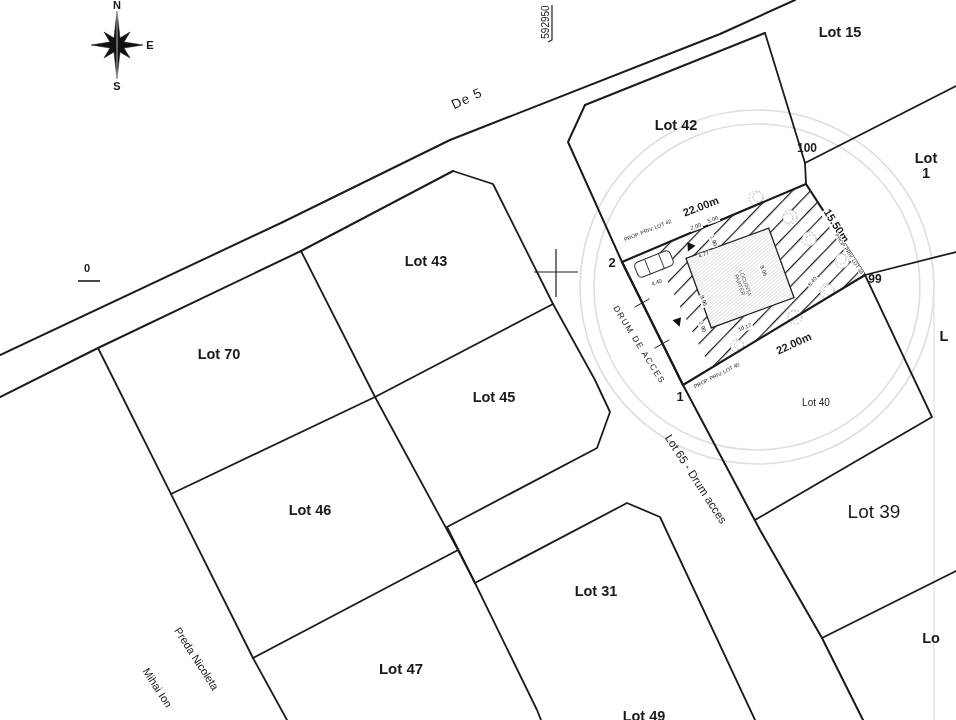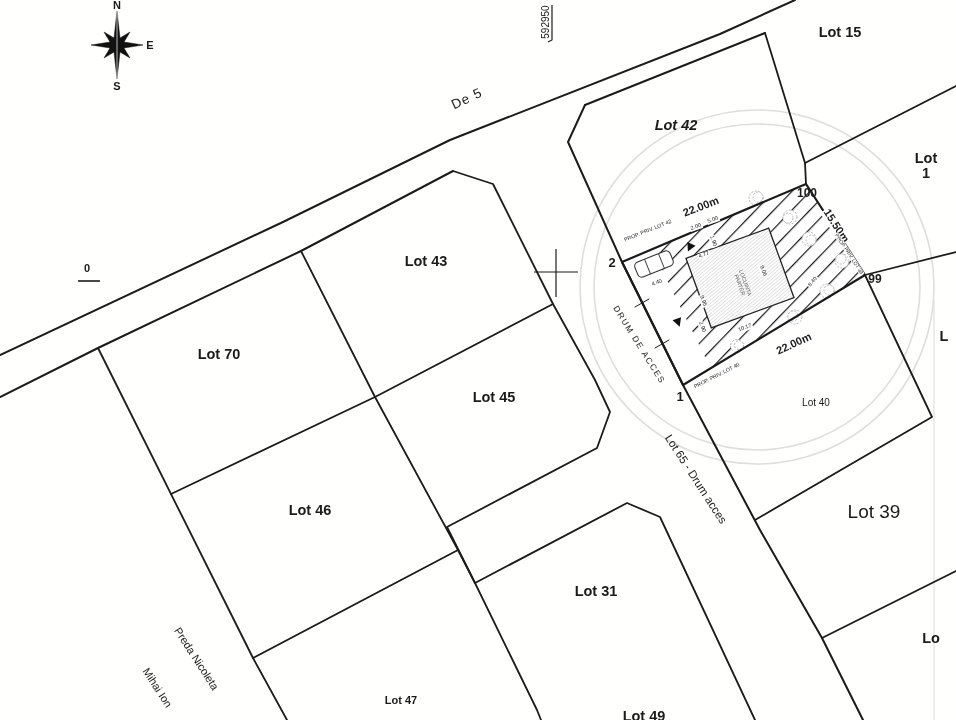--- a/index.html
+++ b/index.html
@@ -137,41 +137,41 @@
     </g>
   </svg>
 
   <div class="compass-letter" style="left:117px;top:5px;">N</div>
   <div class="compass-letter" style="left:150px;top:45px;">E</div>
   <div class="compass-letter" style="left:117px;top:86px;">S</div>
 
   <div id="labels">
       <div class="label" style="left: 840px; top: 33px; font-size: 14.5px; font-weight: 700; transform: translate(-50%, -50%); text-align: right;">Lot 15</div>
       <div class="label" style="left: 926px; top: 166px; font-size: 14.5px; font-weight: 700; transform: translate(-50%, -50%);">Lot 1</div>
-      <div class="label" style="left: 676px; top: 126px; font-size: 14.5px; font-weight: 700; transform: translate(-50%, -50%); font-style: italic;">Lot 42</div>
+      <div class="label" style="left: 676px; top: 126px; font-size: 14.5px; font-weight: 700; transform: translate(-50%, -50%);">Lot 42</div>
       <div class="label" style="left: 426px; top: 262px; font-size: 14.5px; font-weight: 700; transform: translate(-50%, -50%);">Lot 43</div>
       <div class="label" style="left: 219px; top: 355px; font-size: 14.5px; font-weight: 700; transform: translate(-50%, -50%);">Lot 70</div>
       <div class="label" style="left: 494px; top: 398px; font-size: 14.5px; font-weight: 700; transform: translate(-50%, -50%);">Lot 45</div>
       <div class="label" style="left: 310px; top: 511px; font-size: 14.5px; font-weight: 700; transform: translate(-50%, -50%);">Lot 46</div>
-      <div class="label" style="left: 401px; top: 701px; font-size: 11px; font-weight: 700; transform: translate(-50%, -50%);">Lot 47</div>
+      <div class="label" style="left: 401px; top: 669px; font-size: 15px; font-weight: 700; transform: translate(-50%, -50%);">Lot 47</div>
       <div class="label" style="left: 596px; top: 592px; font-size: 14.5px; font-weight: 700; transform: translate(-50%, -50%);">Lot 31</div>
       <div class="label" style="left: 644px; top: 717px; font-size: 14.5px; font-weight: 700; transform: translate(-50%, -50%);">Lot 49</div>
       <div class="label" style="left: 816px; top: 403px; font-size: 10px; font-weight: 400; transform: translate(-50%, -50%);">Lot 40</div>
       <div class="label" style="left: 874px; top: 512px; font-size: 19px; font-weight: 400; transform: translate(-50%, -50%);">Lot 39</div>
       <div class="label" style="left: 944px; top: 337px; font-size: 14.5px; font-weight: 700; transform: translate(-50%, -50%);">L</div>
       <div class="label" style="left: 931px; top: 639px; font-size: 14.5px; font-weight: 700; transform: translate(-50%, -50%);">Lo</div>
       <div class="label" style="left: 467px; top: 99px; font-size: 13.5px; font-weight: 400; letter-spacing: 1px; transform: translate(-50%, -50%) rotate(-25deg);">De 5</div>
       <div class="label" style="left: 696px; top: 479px; font-size: 11.5px; font-weight: 400; transform: translate(-50%, -50%) rotate(57deg);">Lot 65 - Drum acces</div>
       <div class="label" style="left: 639px; top: 345px; font-size: 8.5px; font-weight: 400; letter-spacing: 1.5px; transform: translate(-50%, -50%) rotate(58deg);">DRUM DE ACCES</div>
       <div class="label" style="left: 196px; top: 659px; font-size: 11px; font-weight: 400; transform: translate(-50%, -50%) rotate(57deg);">Preda Nicoleta</div>
       <div class="label" style="left: 157px; top: 688px; font-size: 11px; font-weight: 400; transform: translate(-50%, -50%) rotate(57deg);">Mihai Ion</div>
       <div class="label" style="left: 612px; top: 263px; font-size: 13px; font-weight: 700; transform: translate(-50%, -50%);">2</div>
       <div class="label" style="left: 680px; top: 397px; font-size: 13px; font-weight: 700; transform: translate(-50%, -50%);">1</div>
       <div class="label" style="left: 875px; top: 279px; font-size: 12px; font-weight: 700; transform: translate(-50%, -50%);">99</div>
-      <div class="label" style="left: 807px; top: 148px; font-size: 12px; font-weight: 700; transform: translate(-50%, -50%); margin-top: 45px;">100</div>
+      <div class="label" style="left: 807px; top: 148px; font-size: 12px; font-weight: 700; transform: translate(-50%, -50%);">100</div>
       <div class="label" style="left: 546px; top: 22px; font-size: 10px; font-weight: 400; transform: translate(-50%, -50%) rotate(-90deg);">592950</div>
       <div class="label" style="left: 87px; top: 269px; font-size: 11px; font-weight: 600; transform: translate(-50%, -50%);">0</div>
       <div class="label halo" style="left: 701px; top: 207px; font-size: 11px; font-weight: 700; transform: translate(-50%, -50%) rotate(-21deg);">22.00m</div>
       <div class="label halo" style="left: 794px; top: 344px; font-size: 11px; font-weight: 700; transform: translate(-50%, -50%) rotate(-25deg);">22.00m</div>
       <div class="label halo" style="left: 836px; top: 226px; font-size: 11px; font-weight: 700; transform: translate(-50%, -50%) rotate(57deg);">15.50m</div>
       <div class="label halo" style="left: 648px; top: 231px; font-size: 5.4px; font-weight: 400; transform: translate(-50%, -50%) rotate(-22deg);">PROP. PRIV. LOT 42</div>
       <div class="label halo" style="left: 849px; top: 254px; font-size: 5px; font-weight: 400; transform: translate(-50%, -50%) rotate(57deg);">PROP. PRIV. LOT 39</div>
       <div class="label halo" style="left: 717px; top: 376px; font-size: 5.4px; font-weight: 400; transform: translate(-50%, -50%) rotate(-27deg);">PROP. PRIV. LOT 40</div>
       <div class="label" style="left: 742px; top: 284px; font-size: 5.5px; font-weight: 400; color: rgb(85, 85, 85); transform: translate(-50%, -50%) rotate(70deg);">LOCUINTA
 PARTER</div>

